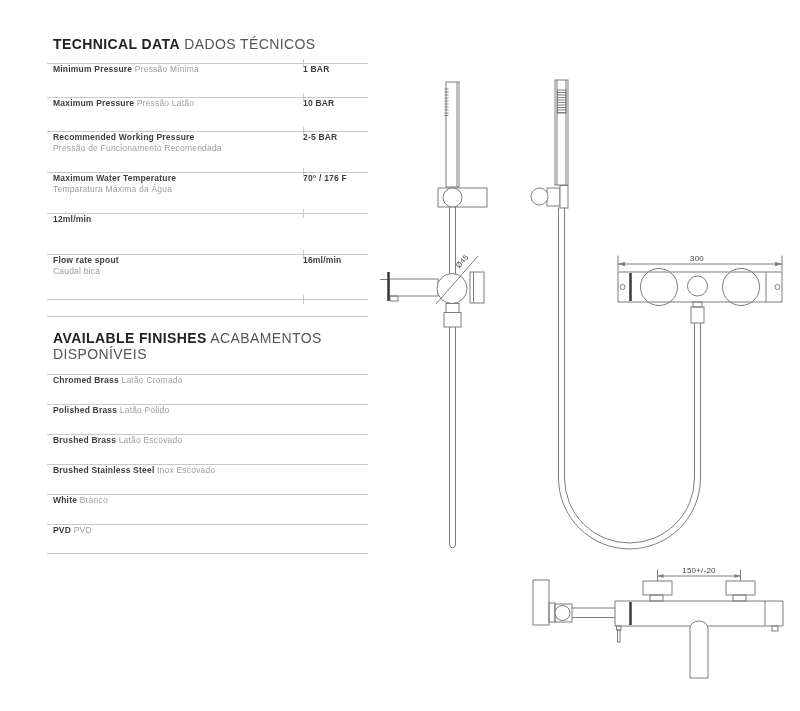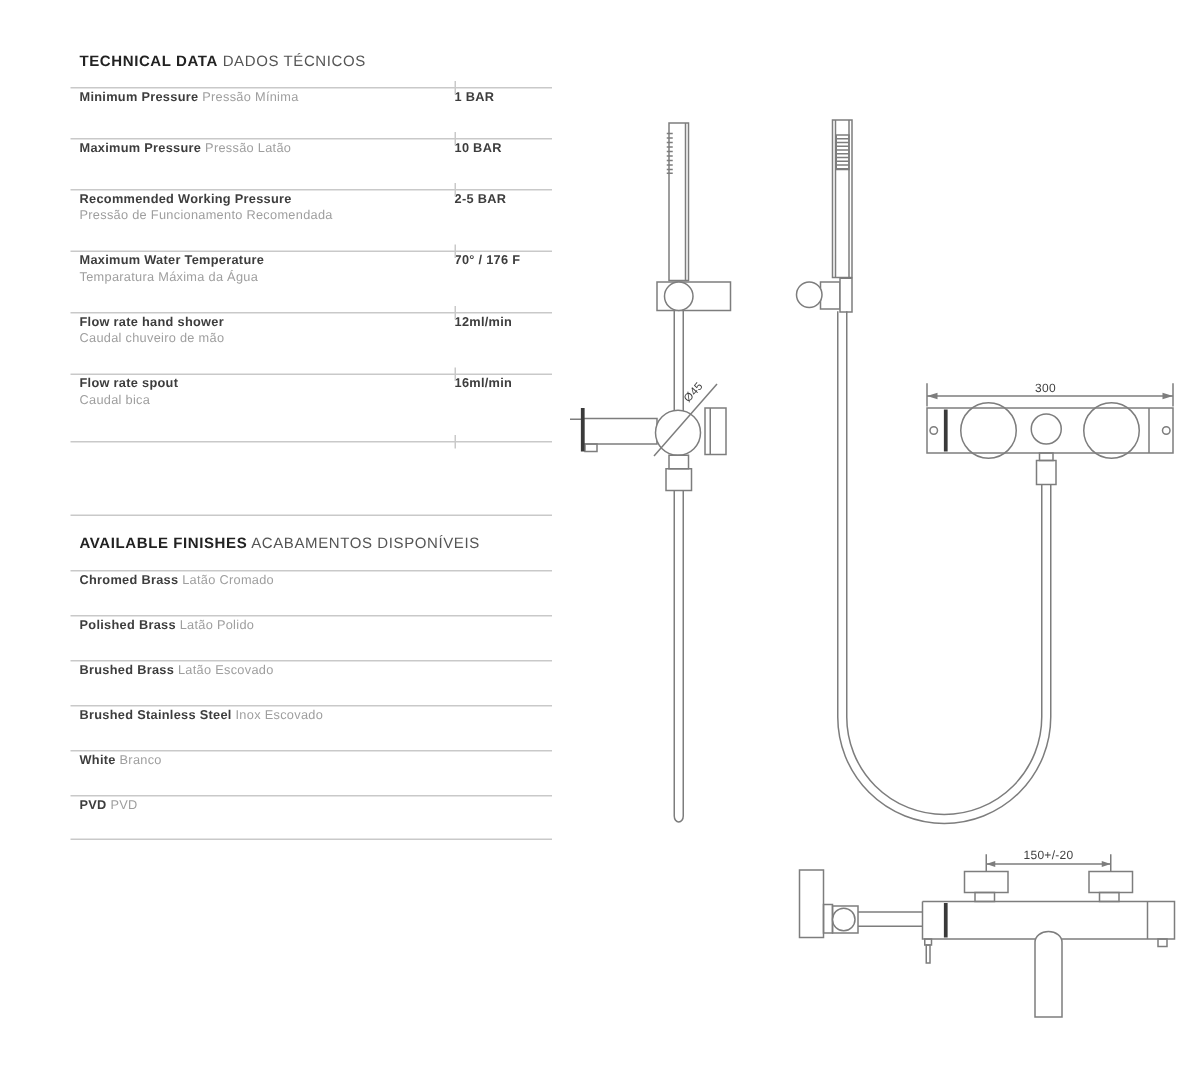--- a/index.html
+++ b/index.html
@@ -7,39 +7,39 @@
     --text2:#9e9e9e;
     --text-header2:#555555;
     --rule:#c9c9c9;
     --line:#7d7d7d;
     --line-dark:#3a3a3a;
   }
   *{box-sizing:border-box;margin:0;padding:0}
   html,body{width:800px;height:711px;background:#ffffff;overflow:hidden;position:relative;
     font-family:"Liberation Sans",sans-serif;-webkit-font-smoothing:antialiased}
   .tables{position:absolute;left:47px;top:28px;width:321px}
-  .section-title{font-size:10px;letter-spacing:.4px;padding:8px 6px 11px 6px}
+  .section-title{font-size:14px;letter-spacing:.4px;padding:8px 6px 11px 6px}
   .section-title .en{font-weight:700;color:#222}
   .section-title .pt{font-weight:400;color:var(--text-header2)}
   .t-row{display:flex;align-items:flex-start;border-top:1px solid var(--rule);
     padding:0 2px 0 6px;font-size:8.5px;letter-spacing:.2px;position:relative}
   .t-row .label{flex:1;line-height:1.35}
   .t-row .en{font-weight:700;color:var(--text1)}
   .t-row .pt{font-weight:400;color:var(--text2)}
   .t-row.stacked .en{display:block}
   .t-row .value{width:63px;font-weight:700;color:var(--text1);flex:none}
   
   #tech-rows .t-row{min-height:34px}
   #tech-rows .t-row.stacked{min-height:41px}
   #tech-rows .t-row:last-child{border-bottom:1px solid var(--rule);min-height:46px}
   
   #tech-rows .t-row::before{content:"";position:absolute;left:256px;top:-5px;width:1px;height:9px;background:var(--rule)}
   #tech-rows .t-row:last-child::after{content:"";position:absolute;left:256px;bottom:-5px;width:1px;height:9px;background:var(--rule)}
   
-  .fin-block{margin-top:48px}
+  .fin-block{margin-top:16px}
   .fin-block .section-title{border-top:1px solid var(--rule);padding:13px 6px 12px 6px}
   #fin-rows .t-row{min-height:30px}
   #fin-rows .t-row:last-child{border-bottom:1px solid var(--rule)}
   
   svg{position:absolute;left:375px;top:55px}
   svg text{font-family:"Liberation Sans",sans-serif;font-size:8px;fill:#3f3f3f;stroke:none;letter-spacing:.2px}
   svg .dim-label{font-size:7.5px}
 </style>
 </head>
 <body>
@@ -80,24 +80,20 @@
         <div class="t-row stacked">
           <div class="label">
             <span class="en">Maximum Water Temperature</span>
             <span class="pt">Temparatura Máxima da Água</span>
           </div>
           <div class="value">70° / 176 F</div>
         </div>
 
 
         <div class="t-row stacked">
-          <div class="label">
-            <span class="en">Flow rate hand shower</span>
-            <span class="pt">Caudal chuveiro de mão</span>
-          </div>
           <div class="value">12ml/min</div>
         </div>
 
         <div class="t-row stacked">
           <div class="label">
             <span class="en">Flow rate spout</span>
             <span class="pt">Caudal bica</span>
           </div>
           <div class="value">16ml/min</div>
         </div>

